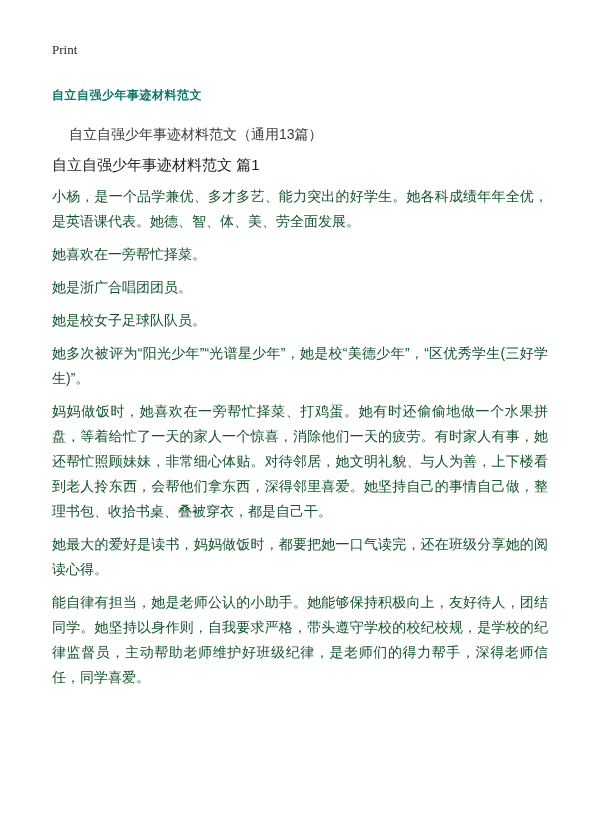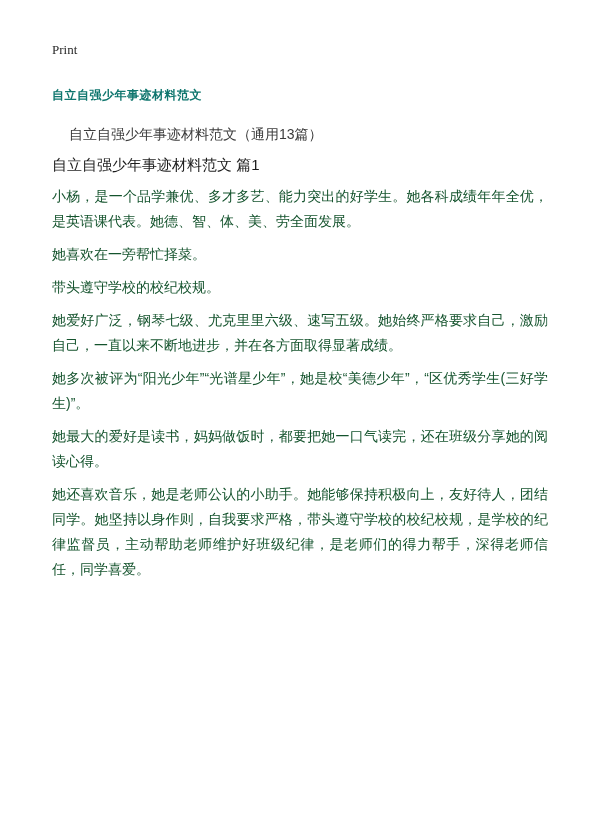--- a/index.html
+++ b/index.html
@@ -69,27 +69,28 @@
   <h1 class="doc-title">自立自强少年事迹材料范文</h1>
 
   <p class="doc-subtitle">自立自强少年事迹材料范文（通用13篇）</p>
 
   <h2 class="section-heading">自立自强少年事迹材料范文 篇1</h2>
 
   <p class="body-paragraph">小杨，是一个品学兼优、多才多艺、能力突出的好学生。她各科成绩年年全优，是英语课代表。她德、智、体、美、劳全面发展。</p>
 
   <p class="body-paragraph">她喜欢在一旁帮忙择菜。</p>
 
+  <p class="body-paragraph">她是浙广合唱团团员。</p>
 
-  <p class="body-paragraph">带头遵守学校的校纪校规。</p>
+  <p class="body-paragraph">她是校女子足球队队员。</p>
 
-  <p class="body-paragraph">她爱好广泛，钢琴七级、尤克里里六级、速写五级。她始终严格要求自己，激励自己，一直以来不断地进步，并在各方面取得显著成绩。</p>
 
   <p class="body-paragraph">她多次被评为“阳光少年”“光谱星少年”，她是校“美德少年”，“区优秀学生(三好学生)”。</p>
 
 
+  <p class="body-paragraph">妈妈做饭时，她喜欢在一旁帮忙择菜、打鸡蛋。她有时还偷偷地做一个水果拼盘，等着给忙了一天的家人一个惊喜，消除他们一天的疲劳。有时家人有事，她还帮忙照顾妹妹，非常细心体贴。对待邻居，她文明礼貌、与人为善，上下楼看到老人拎东西，会帮他们拿东西，深得邻里喜爱。她坚持自己的事情自己做，整理书包、收拾书桌、叠被穿衣，都是自己干。</p>
 
   <p class="body-paragraph">她最大的爱好是读书，妈妈做饭时，都要把她一口气读完，还在班级分享她的阅读心得。</p>
 
 
-  <p class="body-paragraph">她还喜欢音乐，她是老师公认的小助手。她能够保持积极向上，友好待人，团结同学。她坚持以身作则，自我要求严格，带头遵守学校的校纪校规，是学校的纪律监督员，主动帮助老师维护好班级纪律，是老师们的得力帮手，深得老师信任，同学喜爱。</p>
+  <p class="body-paragraph">能自律有担当，她是老师公认的小助手。她能够保持积极向上，友好待人，团结同学。她坚持以身作则，自我要求严格，带头遵守学校的校纪校规，是学校的纪律监督员，主动帮助老师维护好班级纪律，是老师们的得力帮手，深得老师信任，同学喜爱。</p>
 
 </div>
 
 </body></html>

